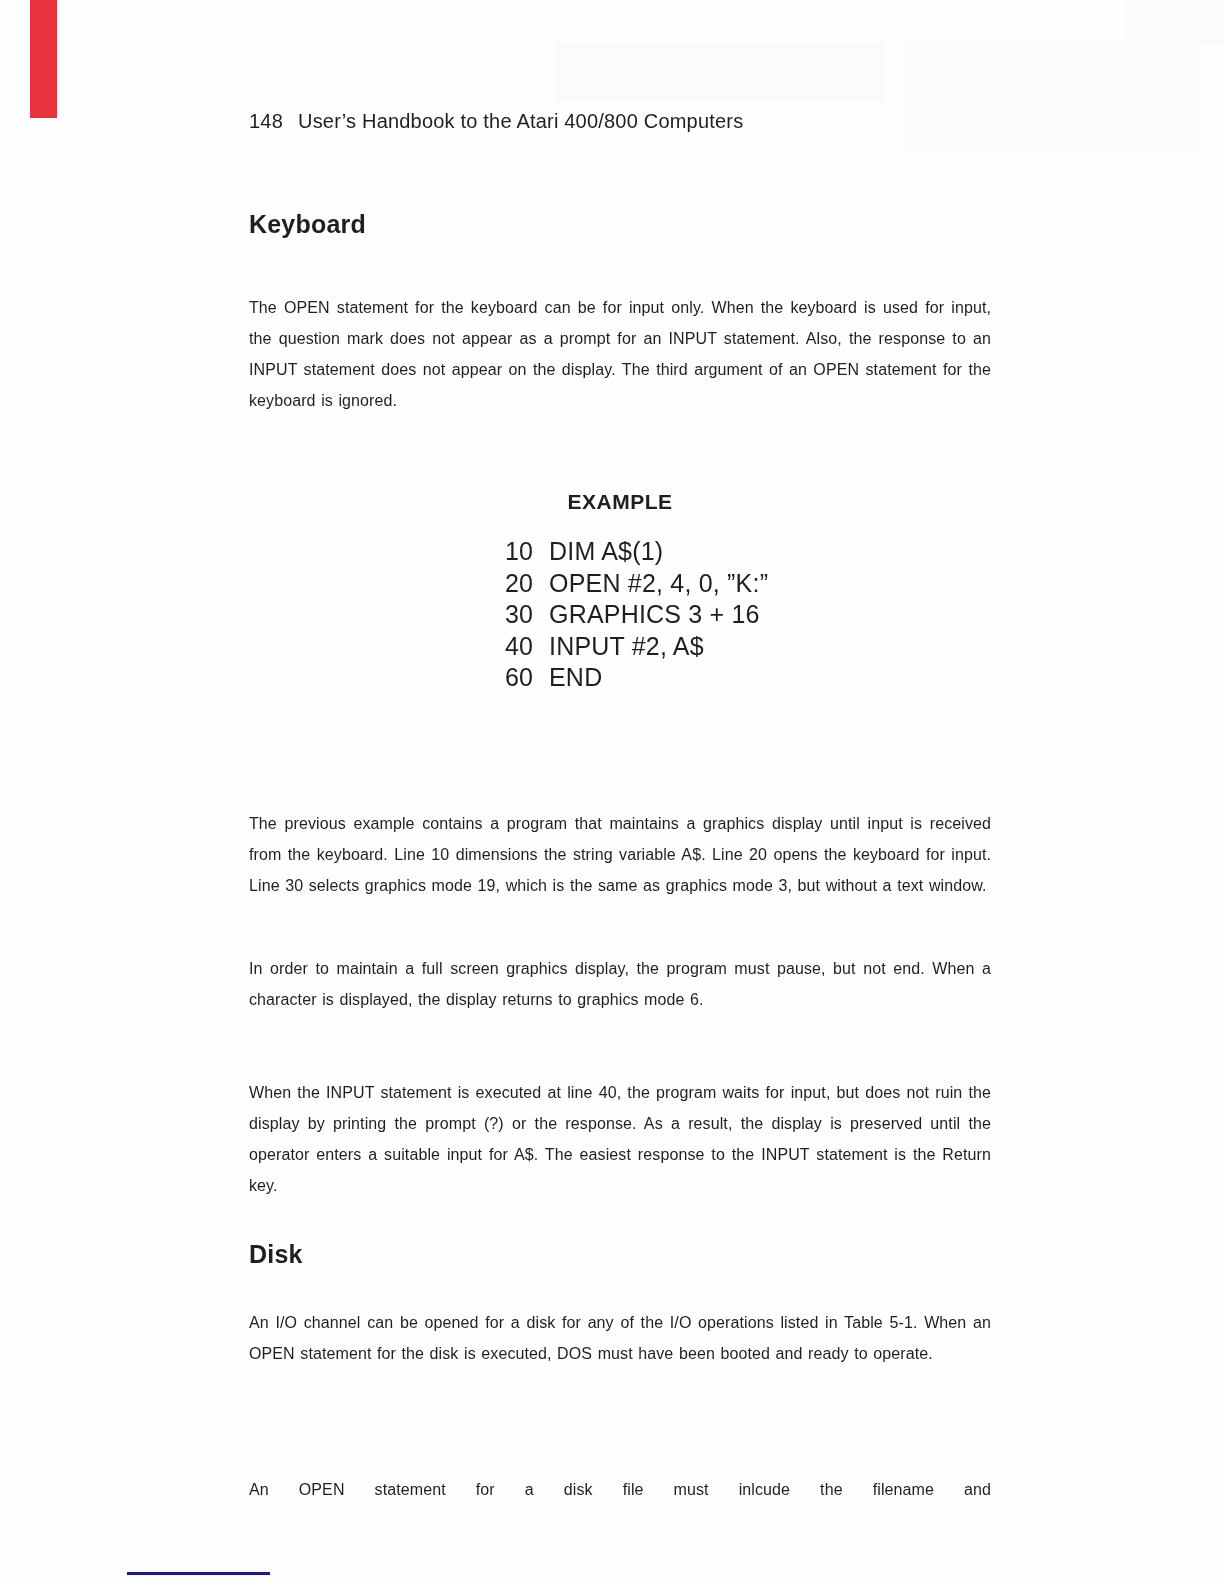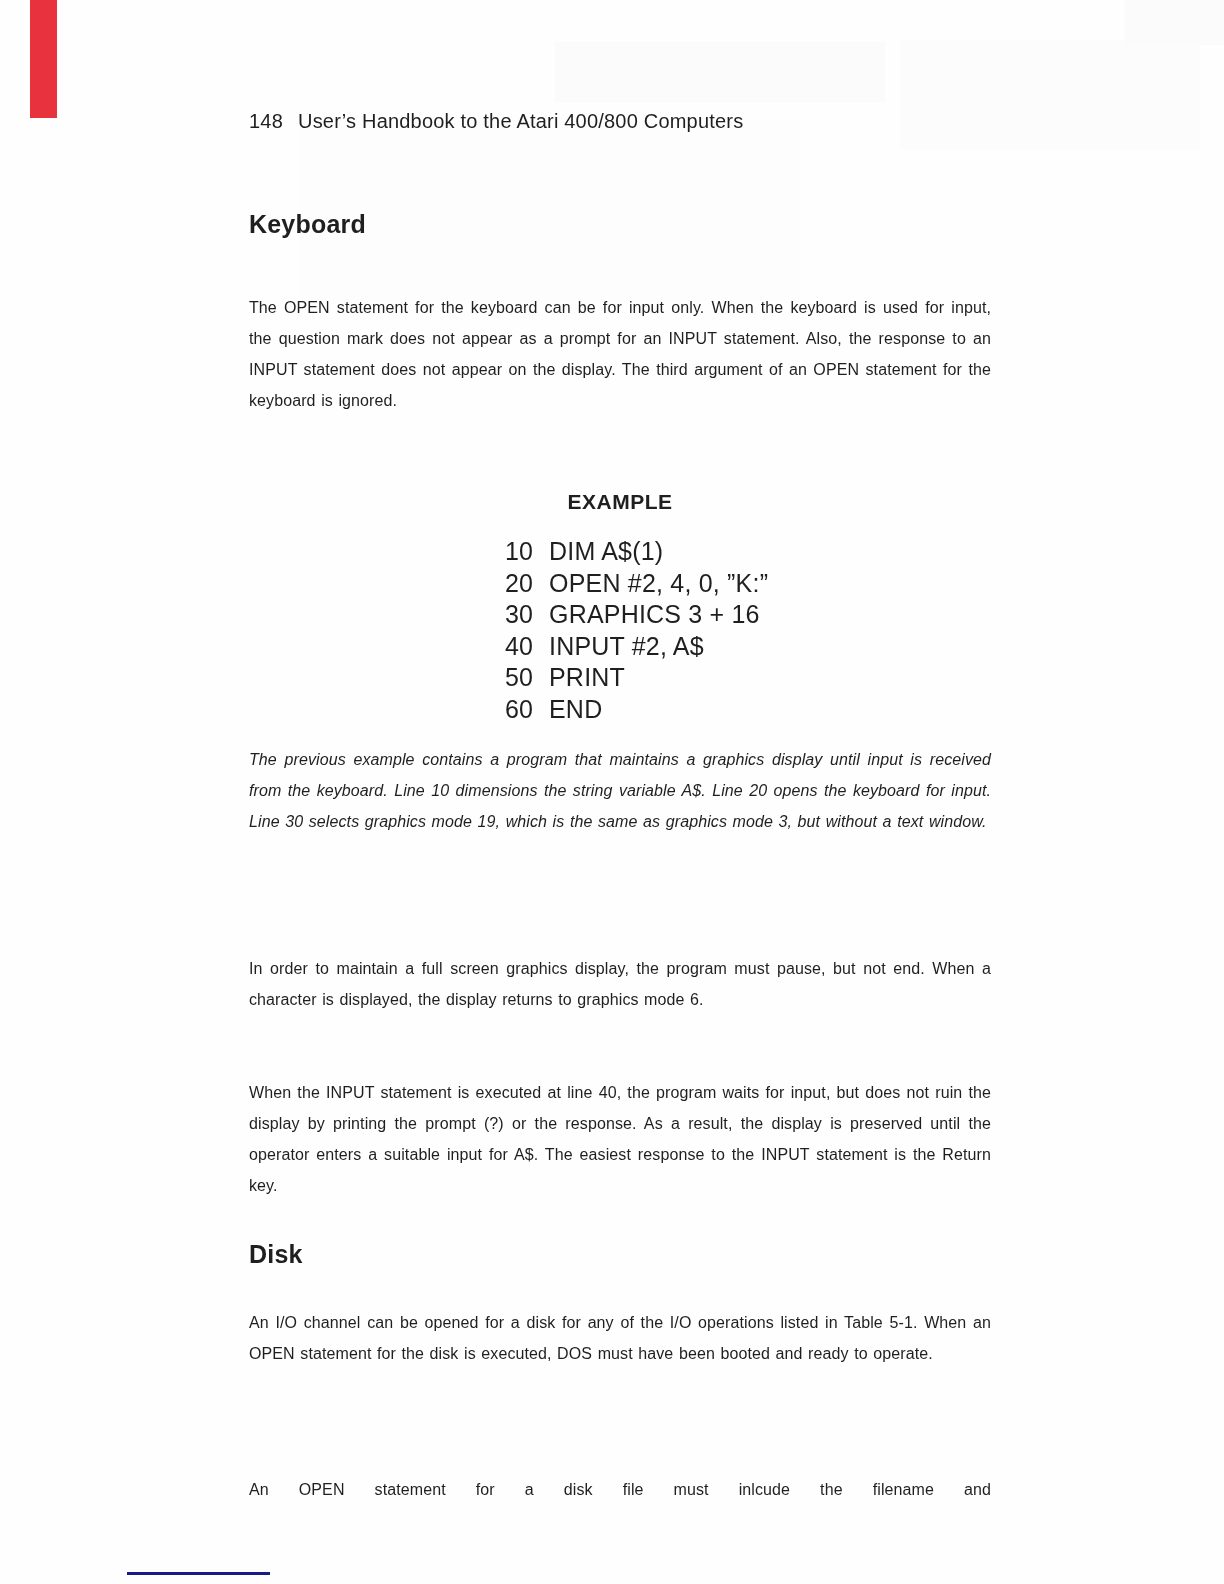--- a/index.html
+++ b/index.html
@@ -70,21 +70,21 @@
   #disk-heading{ top: 1240px; }
 
   .para {
     font-size: 16px;
     line-height: 31px;
     text-align: justify;
     letter-spacing: 0.1px;
     word-spacing: 1px;
   }
   #para1 { top: 276px; }
-  #para2 { top: 728px; font-style: italic; }
+  #para2 { top: 792px; }
   #para3 { top: 937px; }
   #para4 { top: 1061px; }
   #para5 { top: 1291px; }
   #para6 { top: 1458px; text-align-last: justify; }
 
   .example-heading {
     top: 490px;
     text-align: center;
     font-weight: bold;
     font-size: 21px;
@@ -142,24 +142,20 @@
     </div>
     <div class="code-line">
       <span class="line-num">30</span>
       <span class="line-code">GRAPHICS 3 + 16</span>
     </div>
     <div class="code-line">
       <span class="line-num">40</span>
       <span class="line-code">INPUT #2, A$</span>
     </div>
     <div class="code-line">
-      <span class="line-num">50</span>
-      <span class="line-code">PRINT</span>
-    </div>
-    <div class="code-line">
       <span class="line-num">60</span>
       <span class="line-code">END</span>
     </div>
   </div>
 
   <p class="block para" id="para2">The previous example contains a program that maintains a graphics display until input is received from the keyboard. Line 10 dimensions the string variable A$. Line 20 opens the keyboard for input. Line 30 selects graphics mode 19, which is the same as graphics mode 3, but without a text window.</p>
 
   <p class="block para" id="para3">In order to maintain a full screen graphics display, the program must pause, but not end. When a character is displayed, the display returns to graphics mode 6.</p>
 
   <p class="block para" id="para4">When the INPUT statement is executed at line 40, the program waits for input, but does not ruin the display by printing the prompt (?) or the response. As a result, the display is preserved until the operator enters a suitable input for A$. The easiest response to the INPUT statement is the Return key.</p>

